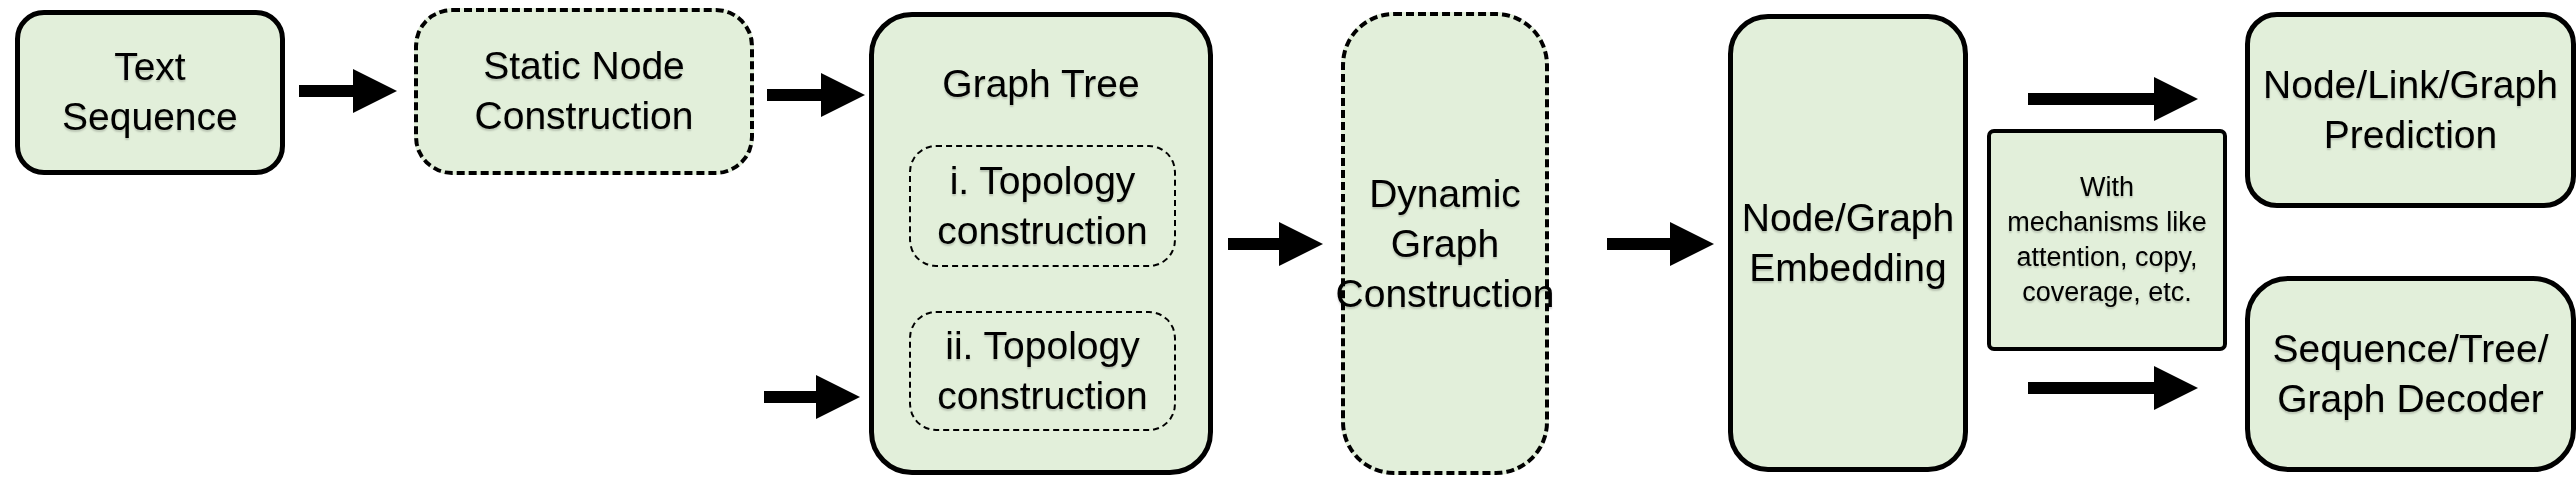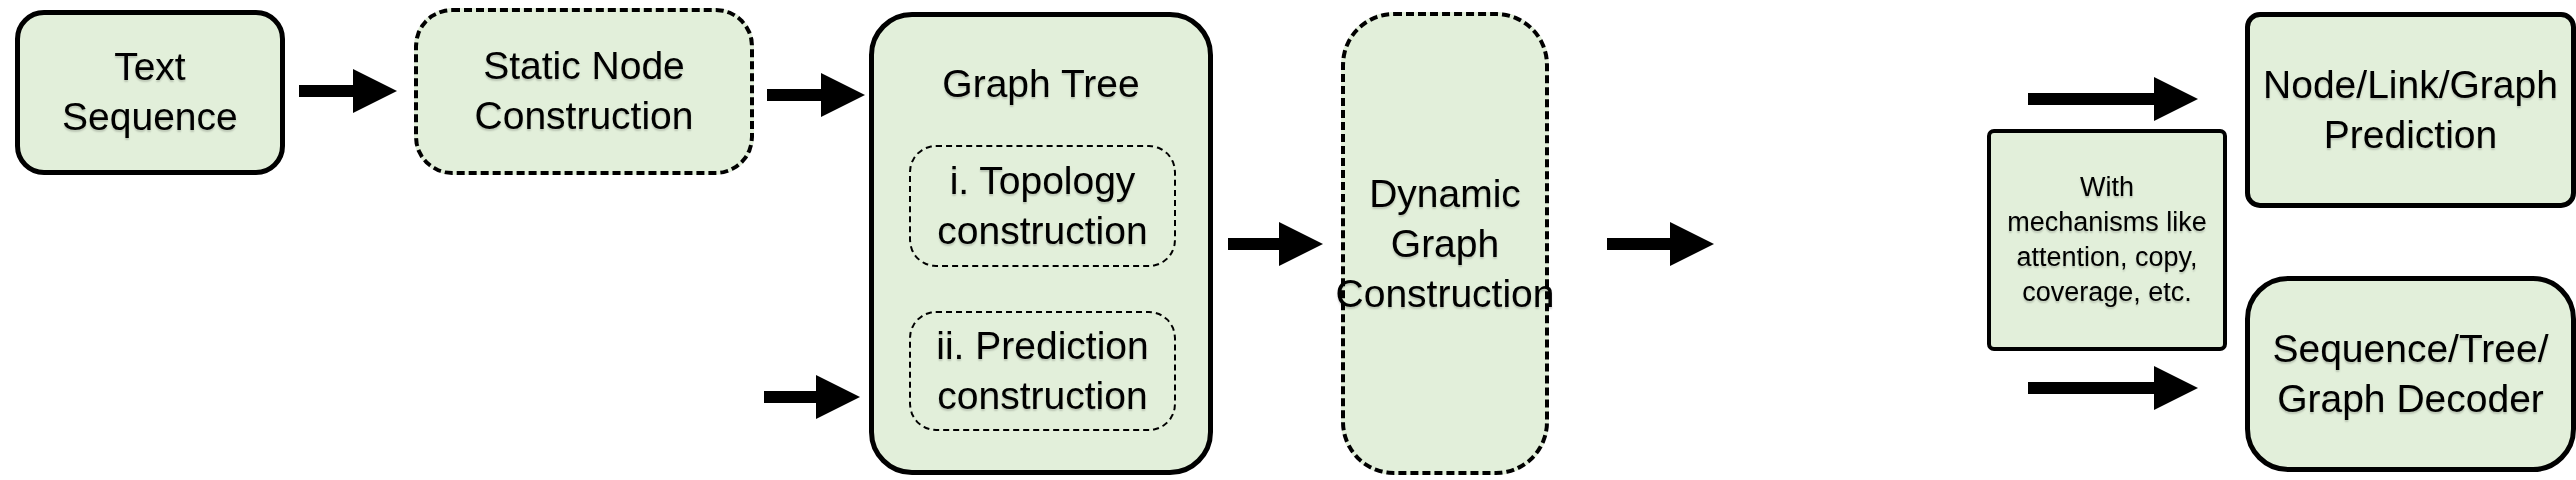--- a/index.html
+++ b/index.html
@@ -50,21 +50,21 @@
   #box-text-sequence       { left: 2.9px;    top: 9.6px;  width: 270px; height: 165px; border-radius: 29px; }
   #box-static-construction { left: 402px;  top: 7.7px;   width: 340px; height: 167px; border-radius: 38px; }
   #box-graph-data          { left: 857px;  top: 12.4px;  width: 344px; height: 463px; border-radius: 43px; display: block; }
   #graph-data-title        { position: absolute; left: 0; right: 0; top: 42px; text-align: center; }
   #box-topology            { left: 35px;   top: 128px; width: 267px; height: 122px; border-radius: 27px; }
   #box-embedding           { left: 35px;   top: 294px; width: 267px; height: 120px; border-radius: 27px; }
   #box-natural-graph       { left: 2.9px;    top: 309px; width: 720px; height: 163px; border-radius: 36px; }
   #box-dynamic-construction{ left: 1329px; top: 12.4px;  width: 208px; height: 463px; border-radius: 53px; }
   #box-node-embedding      { left: 1716px; top: 14.4px;  width: 240px; height: 458px; border-radius: 40px; }
   #box-with-mechanisms     { left: 1975px; top: 129px; width: 240px; height: 222px; border-radius: 7px; border-width: 4.8px; }
-  #box-prediction          { left: 2233px; top: 12.4px;  width: 331px; height: 196px; border-radius: 15px; }
+  #box-prediction          { left: 2233px; top: 12.4px;  width: 331px; height: 196px; border-radius: 32px; }
   #box-decoder             { left: 2233px; top: 276px; width: 331px; height: 196px; border-radius: 43px; }
   
   .arrow {
     position: absolute;
     height: 46px;
     display: flex;
     align-items: center;
   }
   .arrow .shaft {
     flex: 1;
@@ -100,32 +100,36 @@
 Construction</div>
   </div>
 
   <div class="box" id="box-graph-data">
     <div class="label" id="graph-data-title">Graph Tree</div>
     <div class="box sub" id="box-topology">
       <div class="label">i. Topology
 construction</div>
     </div>
     <div class="box sub" id="box-embedding">
-      <div class="label">ii. Prediction
+      <div class="label">ii. Topology
 construction</div>
     </div>
   </div>
 
 
   <div class="box dashed" id="box-dynamic-construction">
     <div class="label">Dynamic
 Graph
 Construction</div>
   </div>
 
+  <div class="box" id="box-node-embedding">
+    <div class="label">Node/Graph
+Embedding</div>
+  </div>
 
   <div class="box" id="box-with-mechanisms">
     <div class="label small">With
 mechanisms like
 attention, copy,
 coverage, etc.</div>
   </div>
 
   <div class="box" id="box-prediction">
     <div class="label">Node/Link/Graph

